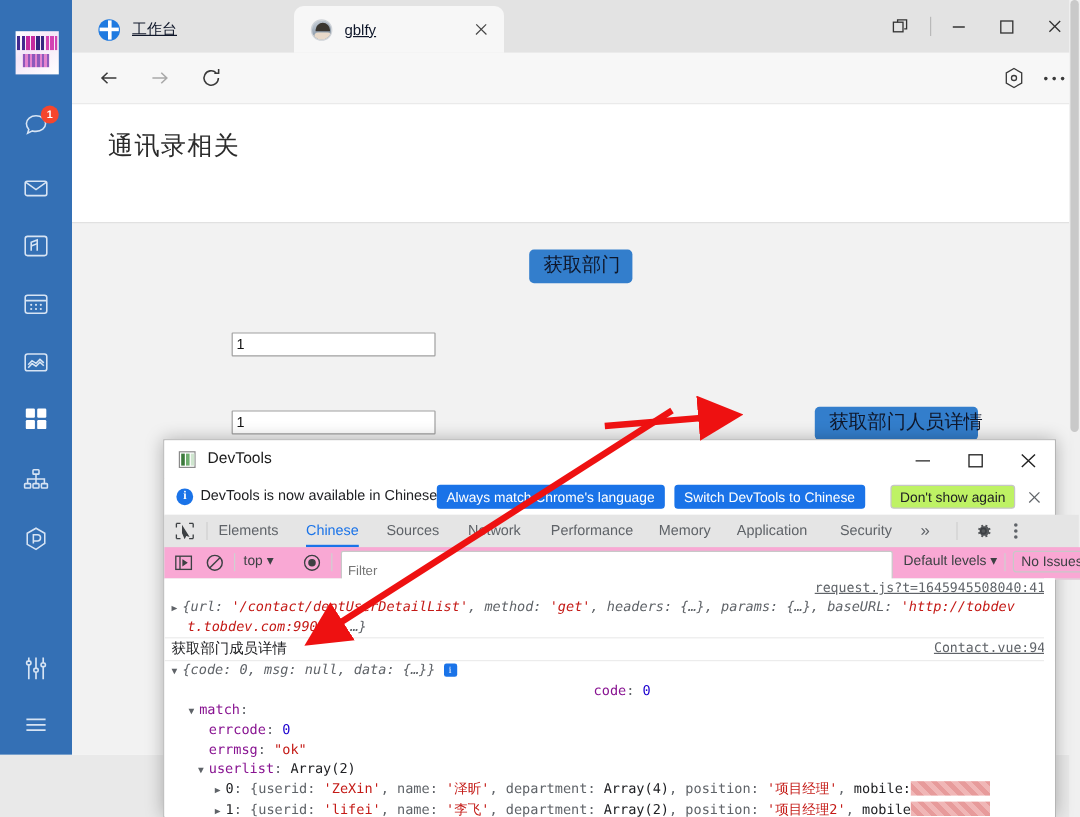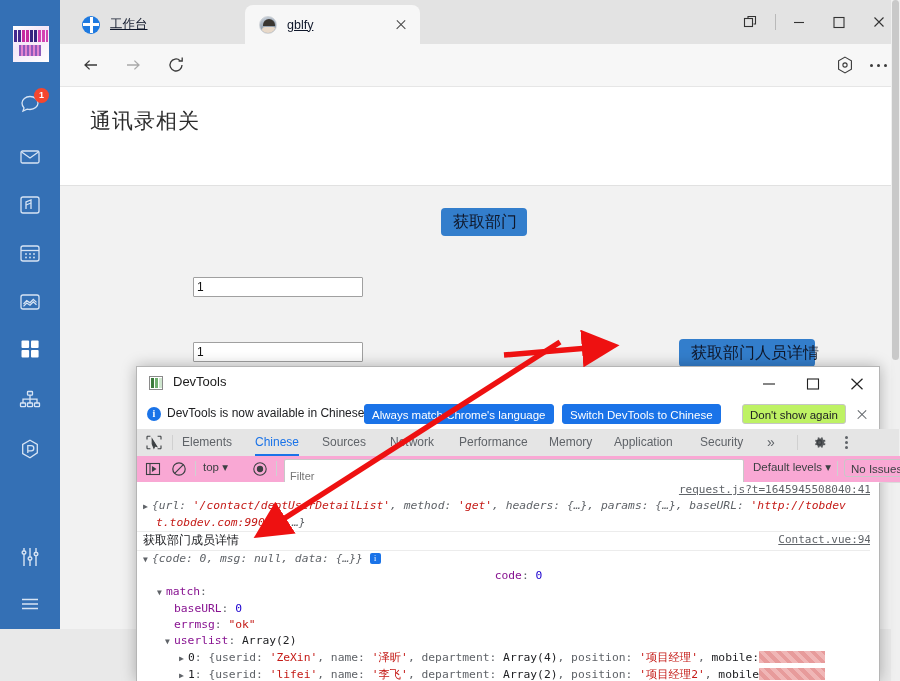--- a/index.html
+++ b/index.html
@@ -596,21 +596,21 @@
 
     <div class="cs-row" style="padding-left:27px;text-align:center;">
       <span class="k-pur">code</span><span class="k-grey">: </span><span class="k-blue">0</span>
     </div>
 
     <div class="cs-row" style="padding-left:20px;">
       <span class="tri">▼</span><span class="k-pur">match</span><span class="k-grey">:</span>
     </div>
 
     <div class="cs-row" style="padding-left:37px;">
-      <span class="k-pur">baseURL</span><span class="k-grey">: </span><span class="k-blue">0</span>
+      <span class="k-pur">errcode</span><span class="k-grey">: </span><span class="k-blue">0</span>
     </div>
 
     <div class="cs-row" style="padding-left:37px;">
       <span class="k-pur">errmsg</span><span class="k-grey">: </span><span class="k-red">"ok"</span>
     </div>
 
     <div class="cs-row" style="padding-left:28px;">
       <span class="tri">▼</span><span class="k-pur">userlist</span><span class="k-grey">: </span><span>Array(2)</span>
     </div>
 

